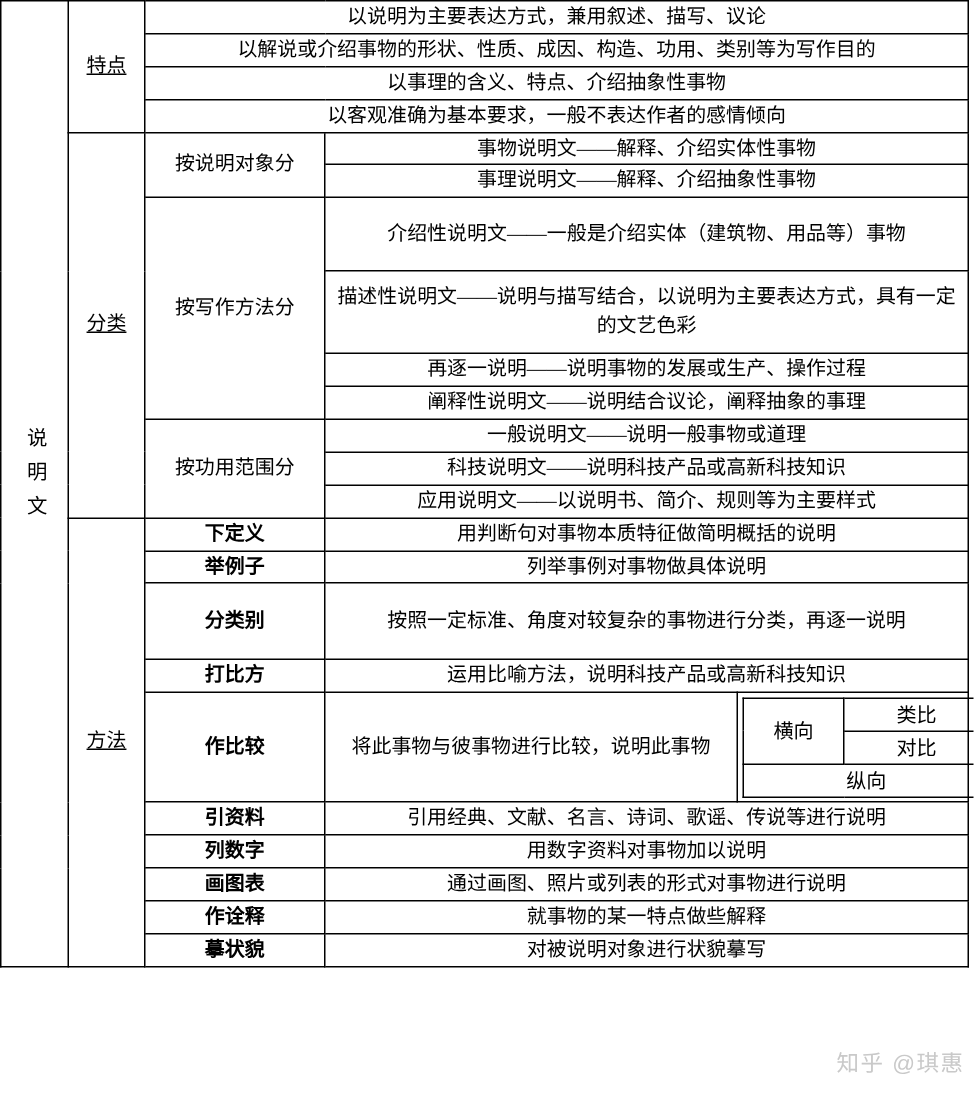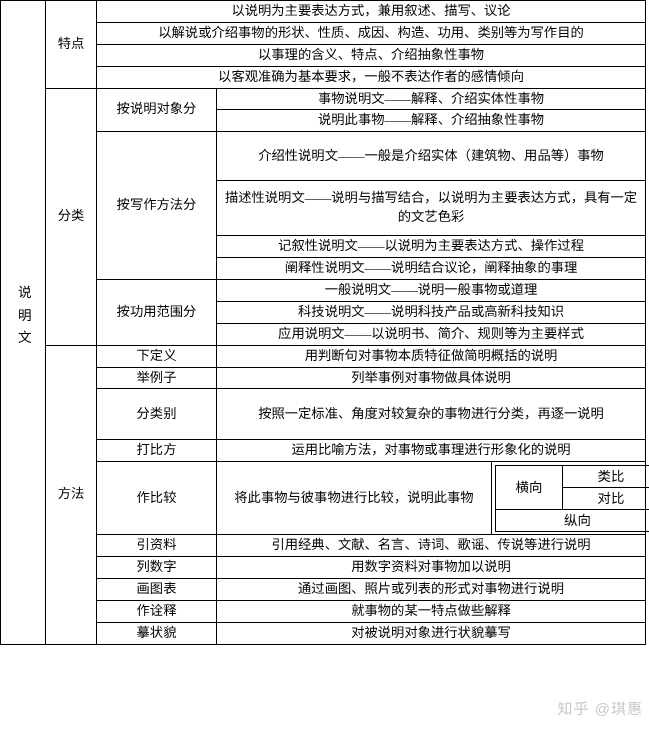--- a/index.html
+++ b/index.html
@@ -58,32 +58,34 @@
     letter-spacing: 9px;
     font-size: 13.6px;
     line-height: 1;
     display: inline-block;
     margin: 0 auto;
   }
 
   td.grouplabel {
     width: 51px;
     font-size: 13.4px;
+    text-decoration: underline;
   }
   td.sublabel {
     width: 120px;
     font-size: 13.4px;
   }
   td.desc {
     text-align: center;
     font-size: 13.4px;
   }
   td.rowlabel {
     width: 120px;
     font-size: 13.4px;
+    font-weight: bold;
   }
 
   
   table.inner {
     border-collapse: collapse;
     table-layout: fixed;
     width: 100%;
     height: 100%;
   }
   table.inner td {
@@ -142,32 +144,32 @@
       <tr>
         <td class="desc" colspan="4">以客观准确为基本要求，一般不表达作者的感情倾向</td>
       </tr>
 
       <tr>
         <td class="grouplabel" rowspan="9">分类</td>
         <td class="sublabel" rowspan="2">按说明对象分</td>
         <td class="desc" colspan="3">事物说明文——解释、介绍实体性事物</td>
       </tr>
       <tr>
-        <td class="desc" colspan="3">说明此事物——解释、介绍抽象性事物</td>
+        <td class="desc" colspan="3">事理说明文——解释、介绍抽象性事物</td>
       </tr>
 
       <tr>
         <td class="sublabel" rowspan="4">按写作方法分</td>
         <td class="desc" colspan="3" style="height:46px">介绍性说明文——一般是介绍实体（建筑物、用品等）事物</td>
       </tr>
       <tr>
         <td class="desc" colspan="3" style="height:52px">描述性说明文——说明与描写结合，以说明为主要表达方式，具有一定的文艺色彩</td>
       </tr>
       <tr>
-        <td class="desc" colspan="3">记叙性说明文——以说明为主要表达方式、操作过程</td>
+        <td class="desc" colspan="3">再逐一说明——说明事物的发展或生产、操作过程</td>
       </tr>
       <tr>
         <td class="desc" colspan="3">阐释性说明文——说明结合议论，阐释抽象的事理</td>
       </tr>
 
       <tr>
         <td class="sublabel" rowspan="3">按功用范围分</td>
         <td class="desc" colspan="3">一般说明文——说明一般事物或道理</td>
       </tr>
       <tr>
@@ -185,21 +187,21 @@
       <tr>
         <td class="rowlabel">举例子</td>
         <td class="desc" colspan="3">列举事例对事物做具体说明</td>
       </tr>
       <tr>
         <td class="rowlabel">分类别</td>
         <td class="desc" colspan="3" style="height:48px">按照一定标准、角度对较复杂的事物进行分类，再逐一说明</td>
       </tr>
       <tr>
         <td class="rowlabel">打比方</td>
-        <td class="desc" colspan="3">运用比喻方法，对事物或事理进行形象化的说明</td>
+        <td class="desc" colspan="3">运用比喻方法，说明科技产品或高新科技知识</td>
       </tr>
 
       <tr>
         <td class="rowlabel">作比较</td>
         <td class="desc" style="height:70px">将此事物与彼事物进行比较，说明此事物</td>
         <td class="nested" colspan="2">
           <table class="inner">
             <tbody>
               <tr>
                 <td rowspan="2" style="width:62px">横向</td>

